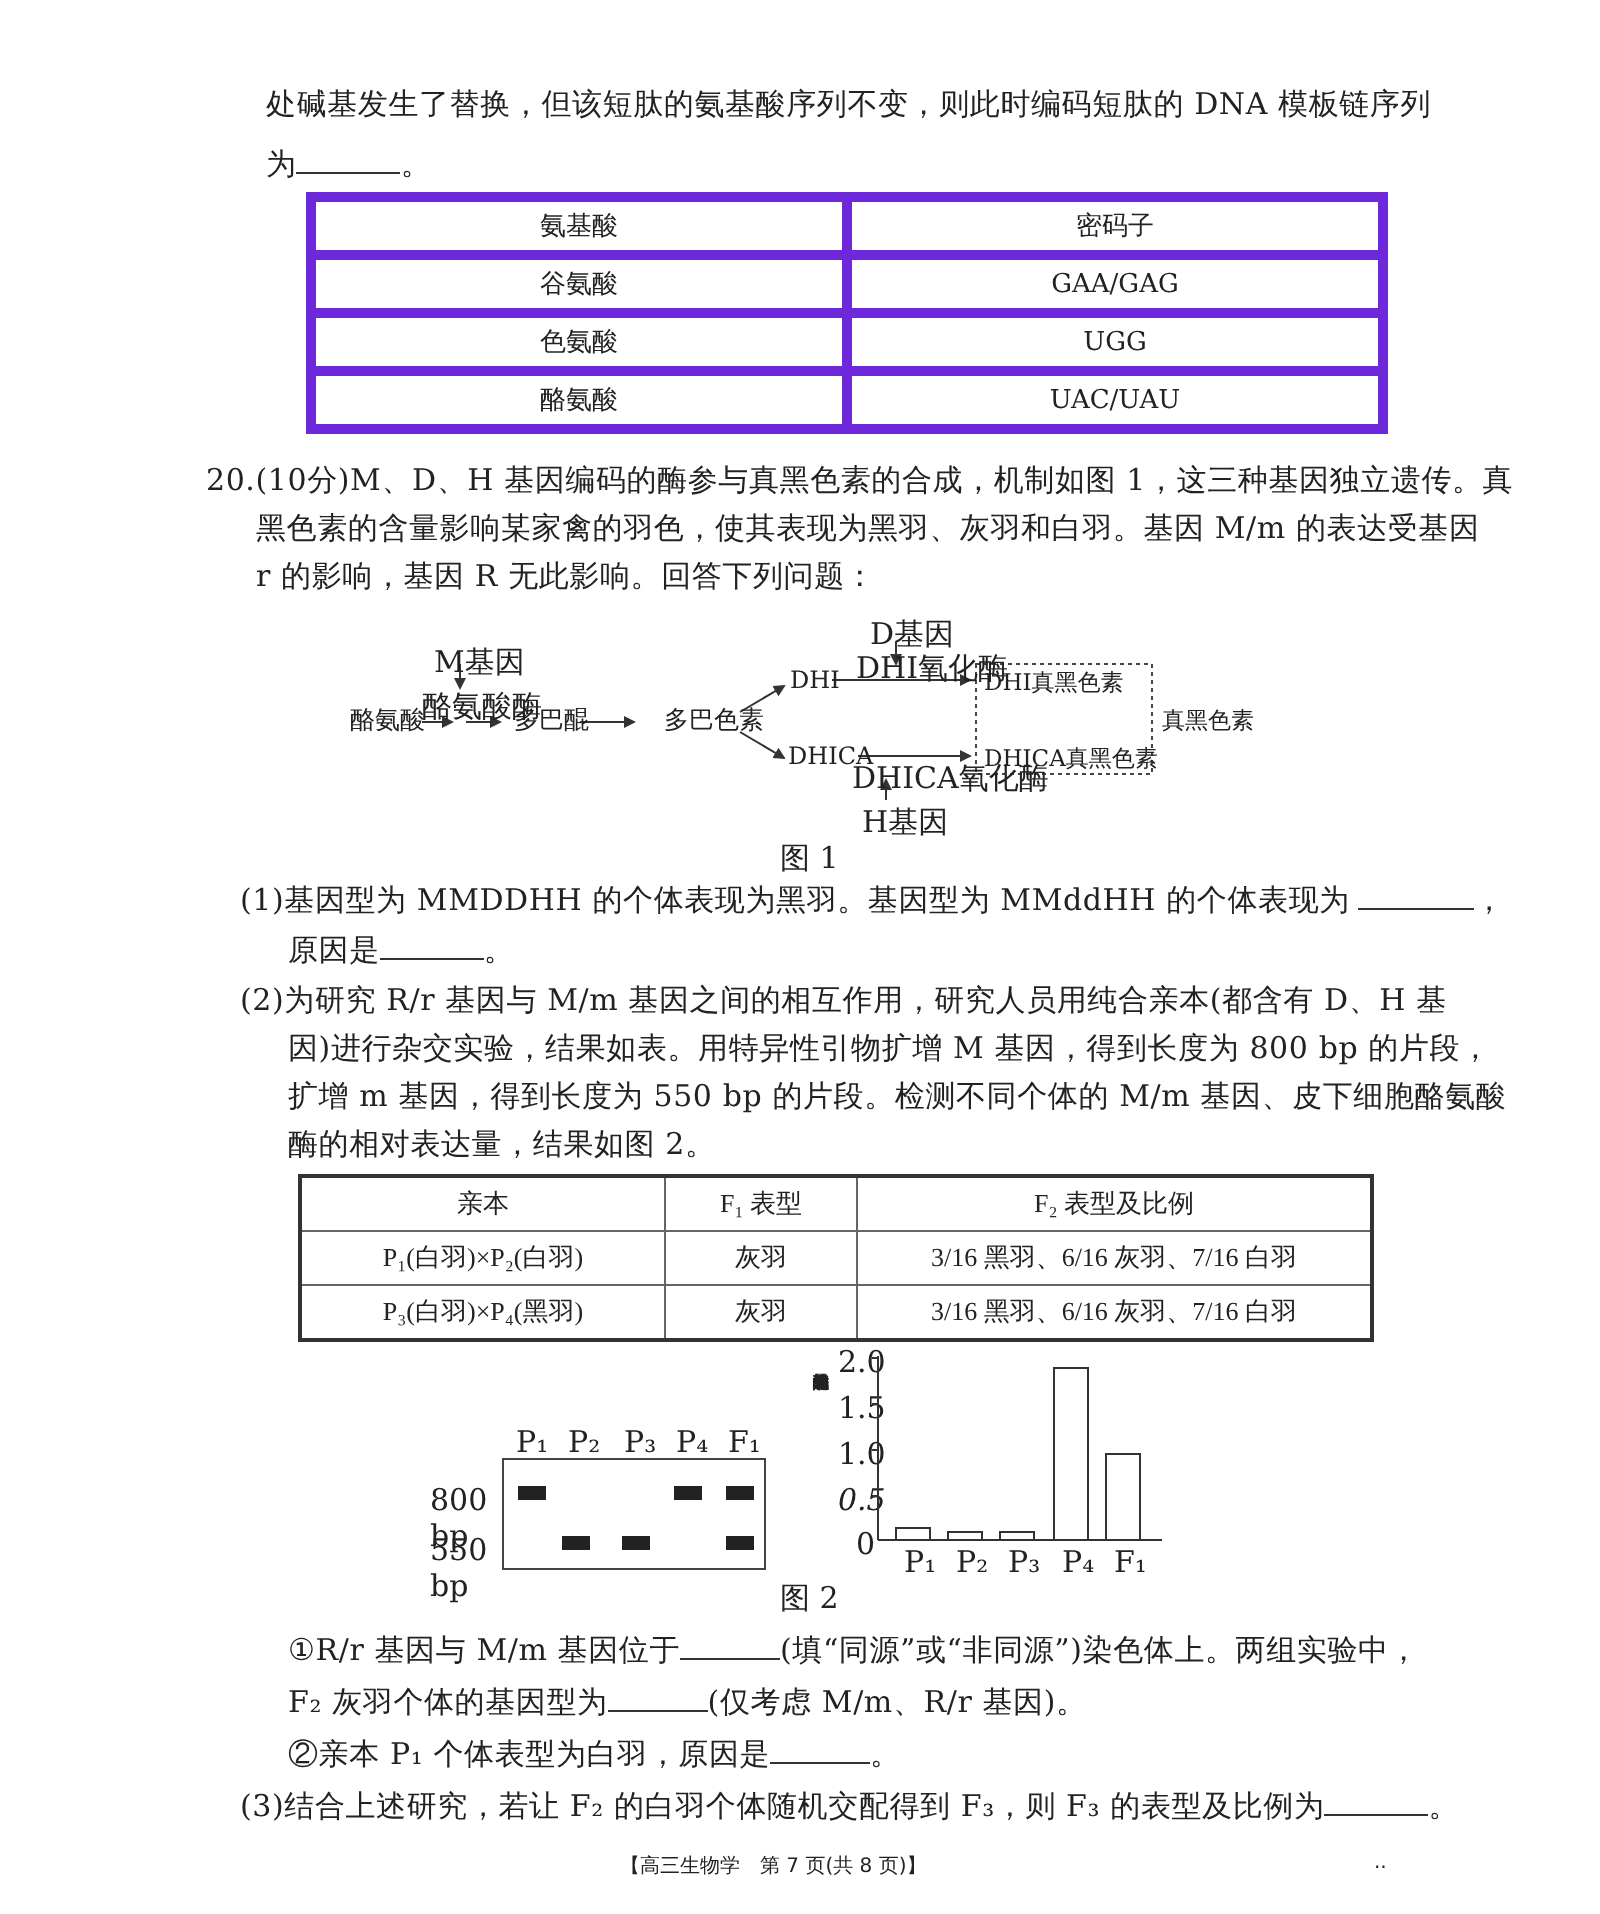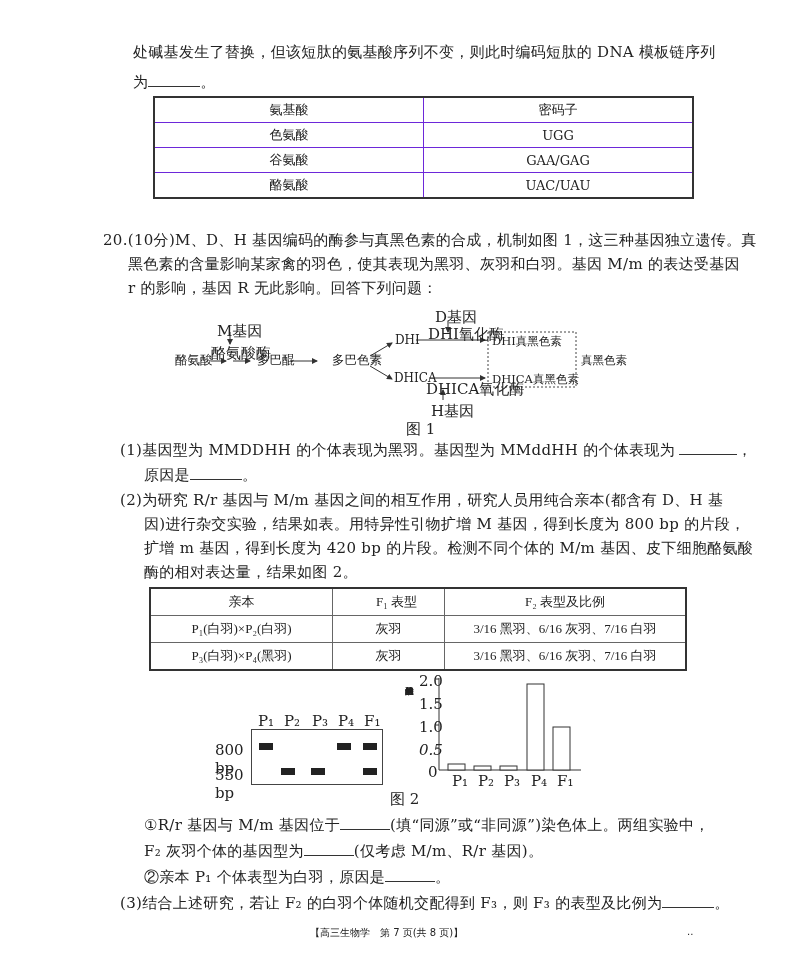--- a/index.html
+++ b/index.html
@@ -2,21 +2,21 @@
 <html><head>
 <meta charset="utf-8">
 <style>
   html, body { margin:0; padding:0; background:#fff; }
   body { width:800px; height:957px; position:relative; overflow:hidden;
          font-family:"DejaVu Serif", "Liberation Serif", serif; color:#222; }
   .abs { position:absolute; }
   .line { position:absolute; font-size:15px; line-height:20px; white-space:nowrap; letter-spacing:0.3px; }
   .blank { display:inline-block; border-bottom:1px solid #333; vertical-align:baseline; height:14px; }
   table.t { border-collapse:collapse; position:absolute; font-size:13px; }
-  table.t td { border:1px solid #6d28d9; text-align:center; height:24px; padding:0; }
+  table.t td { border:5px solid #6d28d9; text-align:center; height:24px; padding:0; }
   table.t1 { border:2px solid #333; }
   table.t2 { border:2px solid #333;font-family:Liberation Serif, serif; }
   table.t2 td { height:26px; border:1px solid #666; }
   .small { font-size:15px; }
   .footer { position:absolute; font-family:"DejaVu Sans","Liberation Sans",sans-serif; font-size:10px; }
 </style>
 </head>
 <body>
 
 <div class="line" style="left:133px;top:42px;">处碱基发生了替换，但该短肽的氨基酸序列不变，则此时编码短肽的 DNA 模板链序列</div>
@@ -24,26 +24,26 @@
   <span>为</span><span class="blank" style="width:52px;"></span><span>。</span>
 </div>
 
 <table class="t t1" style="left:153px;top:96px;width:541px;">
   <tbody>
       <tr>
     <td style="width:50%;">氨基酸</td>
     <td>密码子</td>
   </tr>
   <tr>
+    <td>谷氨酸</td>
+    <td>GAA/GAG</td>
+  </tr>
+  <tr>
     <td>色氨酸</td>
     <td>UGG</td>
-  </tr>
-  <tr>
-    <td>谷氨酸</td>
-    <td>GAA/GAG</td>
   </tr>
   <tr>
     <td>酪氨酸</td>
     <td>UAC/UAU</td>
   </tr>
 </tbody>
   </table>
 
 <div class="line" style="left:103px;top:230px;">20.(10分)M、D、H 基因编码的酶参与真黑色素的合成，机制如图 1，这三种基因独立遗传。真</div>
 <div class="line" style="left:128px;top:254px;">黑色素的含量影响某家禽的羽色，使其表现为黑羽、灰羽和白羽。基因 M/m 的表达受基因</div>
@@ -75,40 +75,40 @@
   <div class="abs" style="left:332px;top:352px;font-size:12.5px;">多巴色素</div>
   <div class="abs" style="left:395px;top:333px;font-size:12px;">DHI</div>
   <div class="abs" style="left:394px;top:371px;font-size:12px;">DHICA</div>
   <div class="abs small" style="left:435px;top:308px;">D基因</div>
   <div class="abs small" style="left:428px;top:325px;">DHI氧化酶</div>
   <div class="abs small" style="left:426px;top:380px;">DHICA氧化酶</div>
   <div class="abs small" style="left:431px;top:402px;">H基因</div>
   <div class="abs" style="left:492px;top:334px;font-size:11.5px;">DHI真黑色素</div>
   <div class="abs" style="left:492px;top:372px;font-size:11.5px;">DHICA真黑色素</div>
   <div class="abs" style="left:581px;top:353px;font-size:11.5px;">真黑色素</div>
-  <div class="abs small" style="left:390px;top:420px;margin-left:16px;">图 1</div>
+  <div class="abs small" style="left:390px;top:420px;">图 1</div>
 </div>
 
 <div class="line" style="left:120px;top:440px;">
   <span>(1)基因型为 MMDDHH 的个体表现为黑羽。基因型为 MMddHH 的个体表现为</span><span class="blank" style="width:58px;margin-left:4px;"></span><span>，</span>
 </div>
 <div class="line" style="left:144px;top:465px;">
   <span>原因是</span><span class="blank" style="width:52px;"></span><span>。</span>
 </div>
 
 <div class="line" style="left:120px;top:490px;">(2)为研究 R/r 基因与 M/m 基因之间的相互作用，研究人员用纯合亲本(都含有 D、H 基</div>
 <div class="line" style="left:144px;top:514px;">因)进行杂交实验，结果如表。用特异性引物扩增 M 基因，得到长度为 800 bp 的片段，</div>
-<div class="line" style="left:144px;top:538px;">扩增 m 基因，得到长度为 420 bp 的片段。检测不同个体的 M/m 基因、皮下细胞酪氨酸</div>
+<div class="line" style="left:144px;top:538px;">扩增 m 基因，得到长度为 550 bp 的片段。检测不同个体的 M/m 基因、皮下细胞酪氨酸</div>
 <div class="line" style="left:144px;top:562px;">酶的相对表达量，结果如图 2。</div>
 
 <table class="t t2" style="left:149px;top:587px;width:538px;">
   <tbody>
       <tr>
     <td style="width:181px;">亲本</td>
-    <td style="width:95px;padding-left:16px;">F₁ 表型</td>
+    <td style="width:95px;">F₁ 表型</td>
     <td>F₂ 表型及比例</td>
   </tr>
   <tr>
     <td>P₁(白羽)×P₂(白羽)</td>
     <td>灰羽</td>
     <td>3/16 黑羽、6/16 灰羽、7/16 白羽</td>
   </tr>
   <tr>
     <td>P₃(白羽)×P₄(黑羽)</td>
     <td>灰羽</td>

